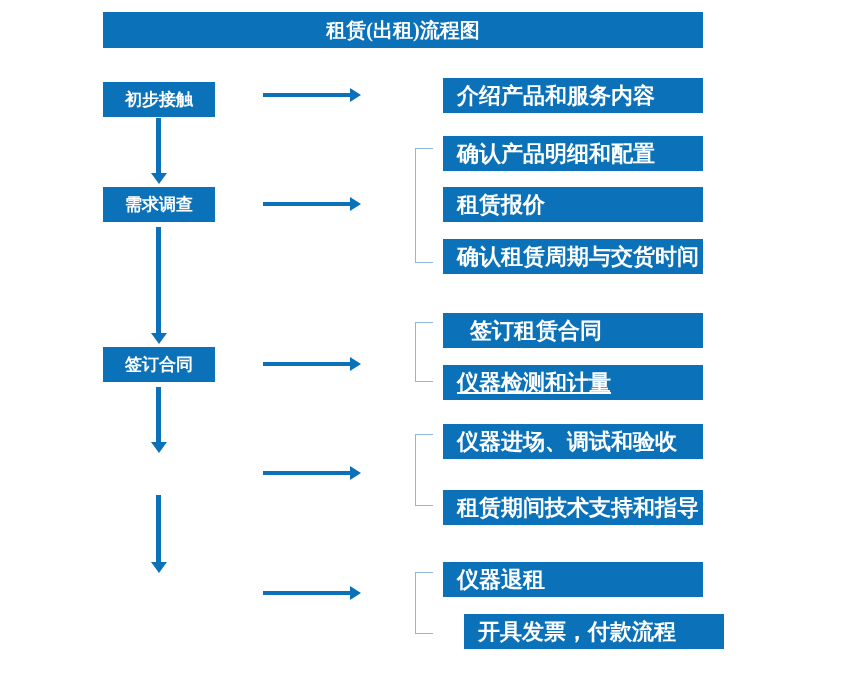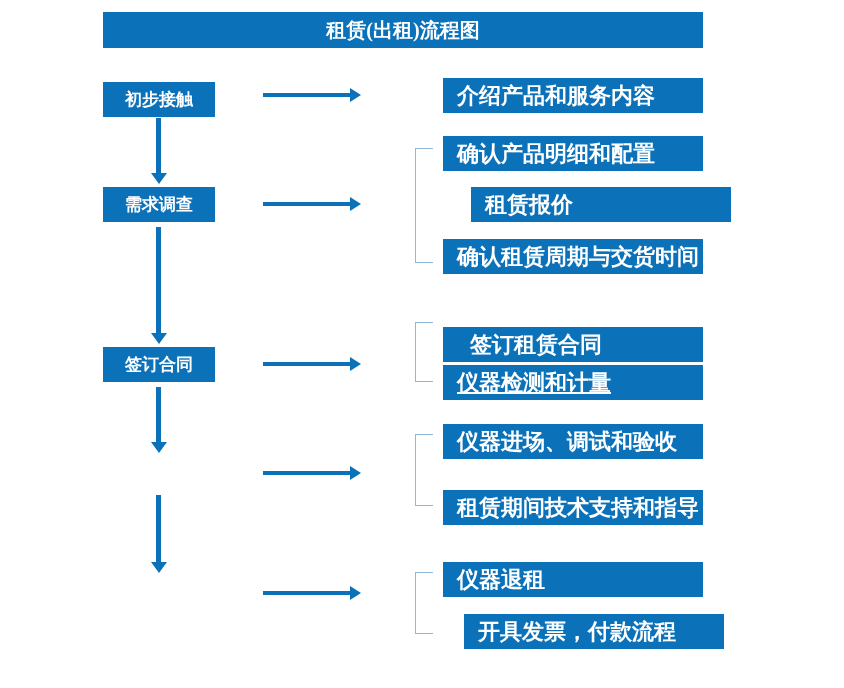--- a/index.html
+++ b/index.html
@@ -166,25 +166,25 @@
   <div class="bracket" style="left:415px; top:322px; height:60px;"></div>
 
   <div class="bracket" style="left:415px; top:434px; height:72px;"></div>
 
   <div class="bracket" style="left:415px; top:572px; height:62px;"></div>
 
   <div class="box detail-box" style="top:78px;">介绍产品和服务内容</div>
 
   <div class="box detail-box" style="top:136px;">确认产品明细和配置</div>
 
-  <div class="box detail-box" style="top:187px;margin-left:28px;">租赁报价</div>
+  <div class="box detail-box" style="top:187px;">租赁报价</div>
 
   <div class="box detail-box" style="top:239px;">确认租赁周期与交货时间</div>
 
-  <div class="box detail-box" style="top:327px;padding-left:27px;">签订租赁合同</div>
+  <div class="box detail-box" style="top:313px;padding-left:27px;">签订租赁合同</div>
 
   <div class="box detail-box" style="top:365px;text-decoration:underline;">仪器检测和计量</div>
 
   <div class="box detail-box" style="top:424px;">仪器进场、调试和验收</div>
 
   <div class="box detail-box" style="top:490px;">租赁期间技术支持和指导</div>
 
   <div class="box detail-box" style="top:562px;">仪器退租</div>
 
   <div class="box detail-box" style="top:614px;margin-left:21px;">开具发票，付款流程</div>

